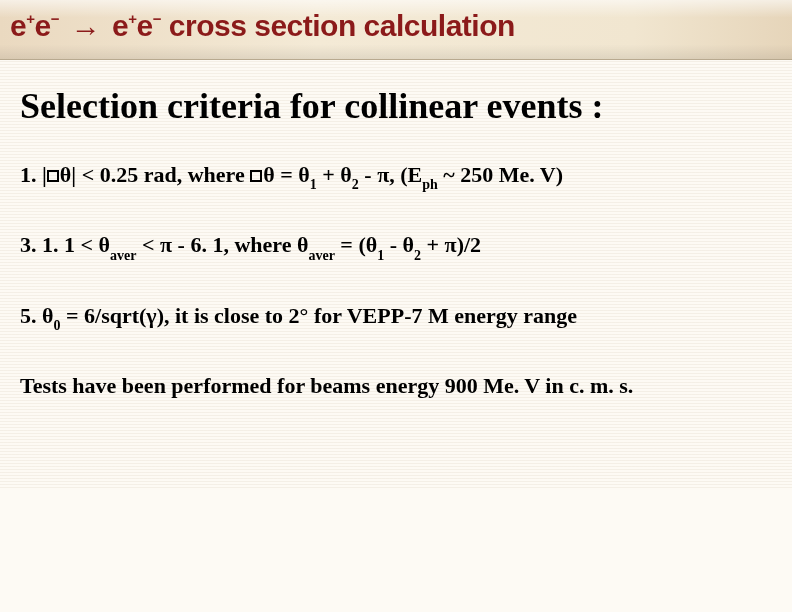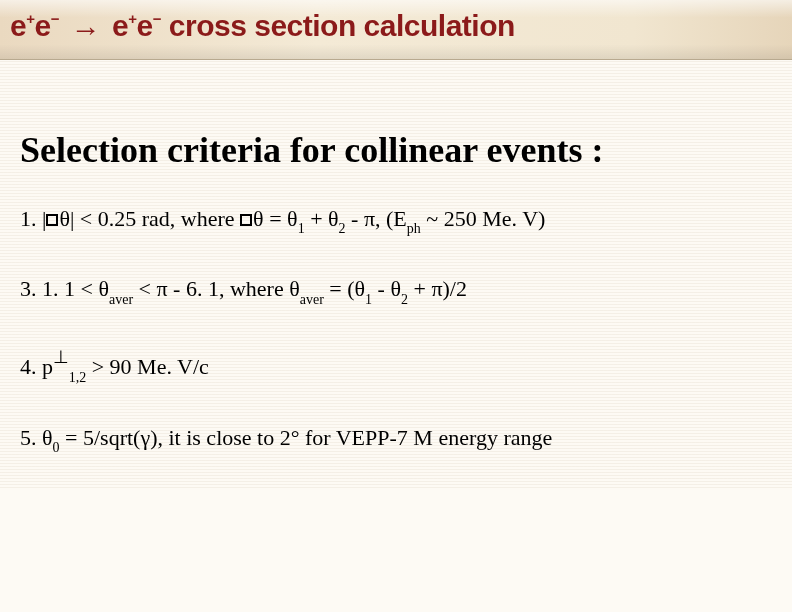--- a/index.html
+++ b/index.html
@@ -60,35 +60,34 @@
   }
 
   .title-arrow {
     font-family: 'Arial', sans-serif;
     padding: 0 4px;
   }
 
   .content {
     position: relative;
     padding: 26px 20px 0 20px;
-    margin-top: 44px;
   }
 
   .section-title {
     font-family: 'Times New Roman', Times, serif;
     font-weight: 700;
     font-size: 36px;
     line-height: 40px;
     color: #000;
     margin: 0 0 34px 0;
   }
 
   .item {
     font-family: 'Times New Roman', Times, serif;
-    font-weight: 400;
+    font-weight: 700;
     font-size: 22px;
     line-height: 30px;
     color: #000;
     margin: 0 0 32px 0;
   }
   .item.final {
     font-weight: 700;
     margin-top: 6px;
   }
 
@@ -144,24 +143,22 @@
 
     <div class="item">
       <span>1. |</span><span class="rbox"></span><span class="sym">θ</span><span>| &lt; 0.25 rad, where </span><span class="rbox"></span><span class="sym">θ</span><span> = </span><span class="sym">θ</span><sub>1</sub><span> + </span><span class="sym">θ</span><sub>2</sub><span> - </span><span class="sym">π</span><span>, (E</span><sub>ph</sub><span> ~ 250 Me. V)</span>
     </div>
 
 
     <div class="item">
       <span>3. 1. 1 &lt; </span><span class="sym">θ</span><sub>aver</sub><span> &lt; </span><span class="sym">π</span><span> - 6. 1, where </span><span class="sym">θ</span><sub>aver</sub><span>  = (</span><span class="sym">θ</span><sub>1</sub><span> - </span><span class="sym">θ</span><sub>2</sub><span> + </span><span class="sym">π</span><span>)/2</span>
     </div>
 
+
     <div class="item">
-      <span>4. p</span><sup><span class="perp">⊥</span></sup><sub>1,2</sub><span>  &gt; 90 Me. V/c</span>
+      <span>5. </span><span class="sym">θ</span><sub>0</sub><span> = 6/sqrt(</span><span class="sym">γ</span><span>),  it is close to 2° for VEPP-7 M energy range</span>
     </div>
 
-    <div class="item">
-      <span>5. </span><span class="sym">θ</span><sub>0</sub><span> = 5/sqrt(</span><span class="sym">γ</span><span>),  it is close to 2° for VEPP-7 M energy range</span>
-    </div>
-
+    <div class="item final">Tests have been performed for beams energy 900 Me. V in c. m. s.</div>
 
   </div>
 
 </div>
 
 </body></html>

